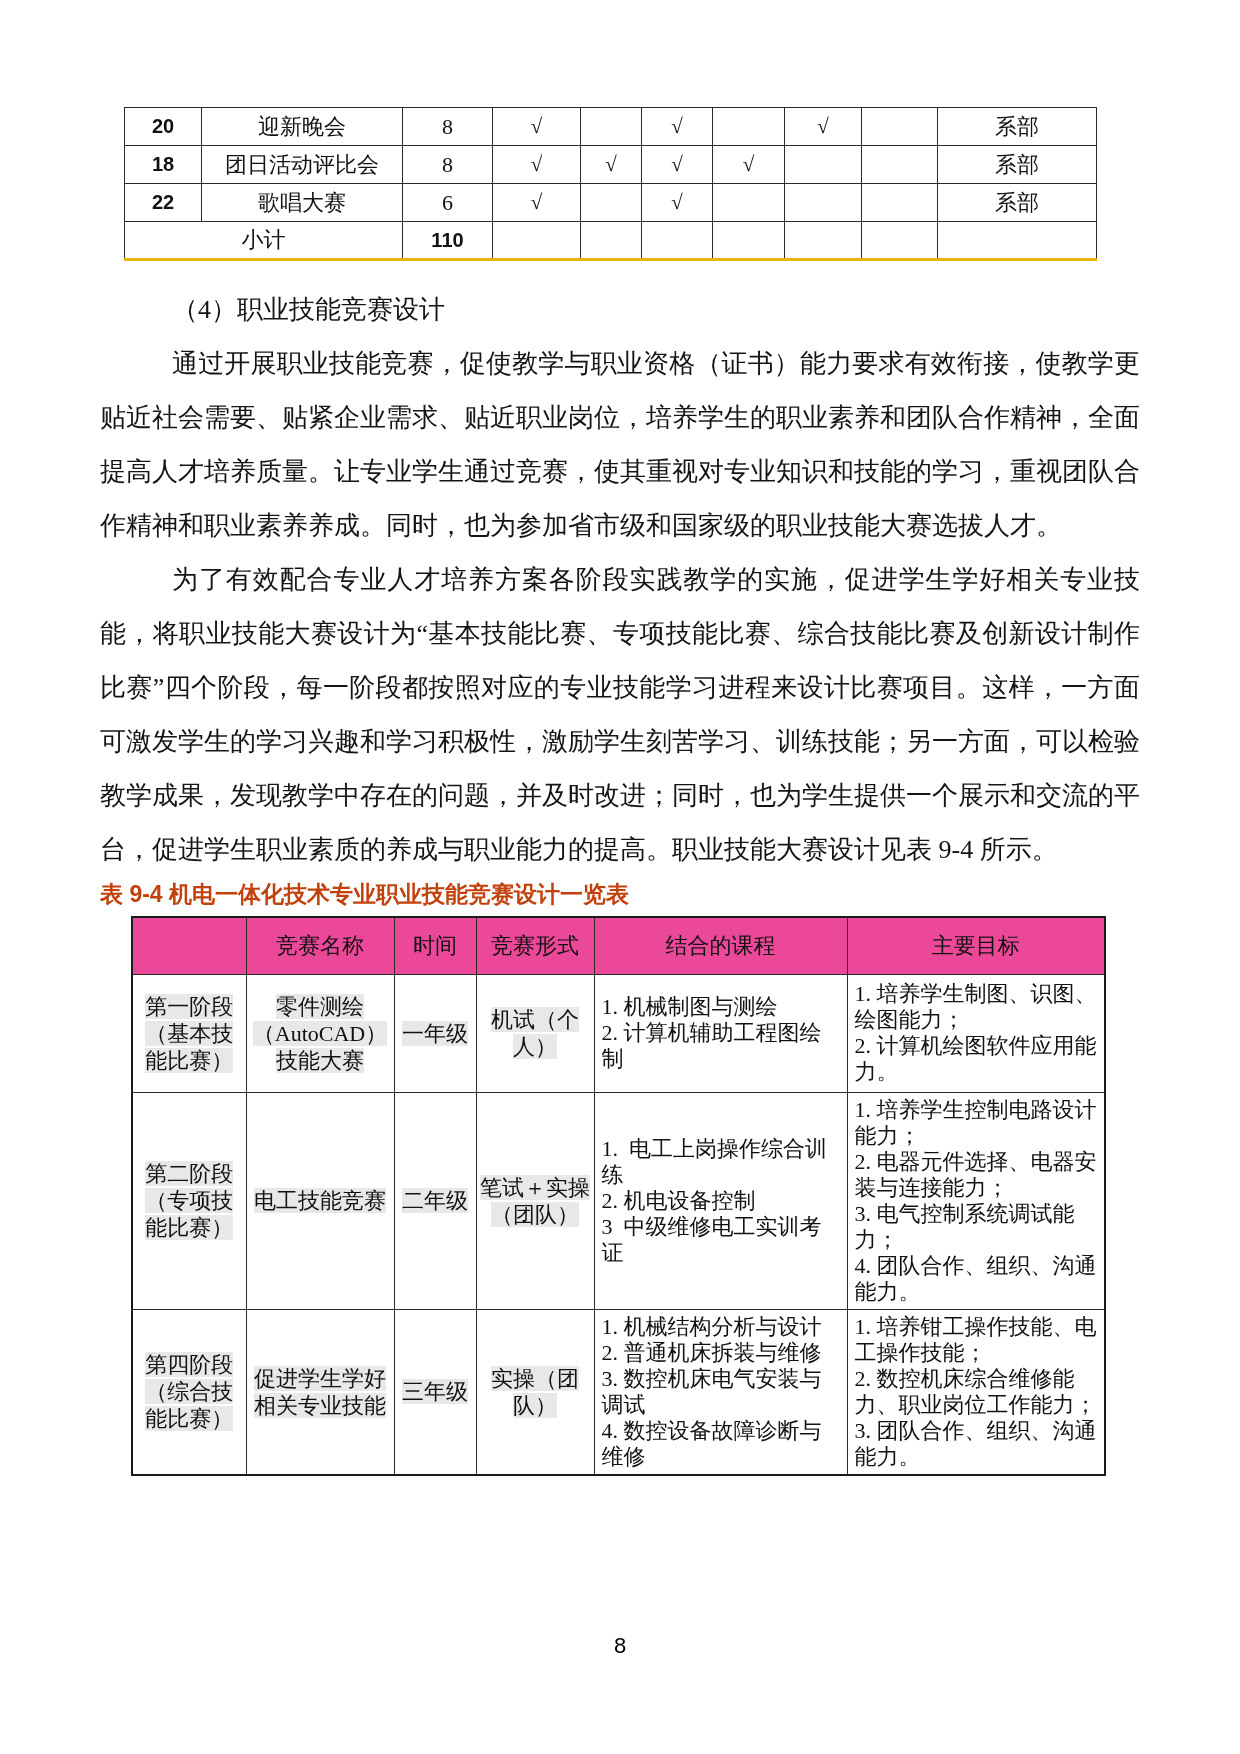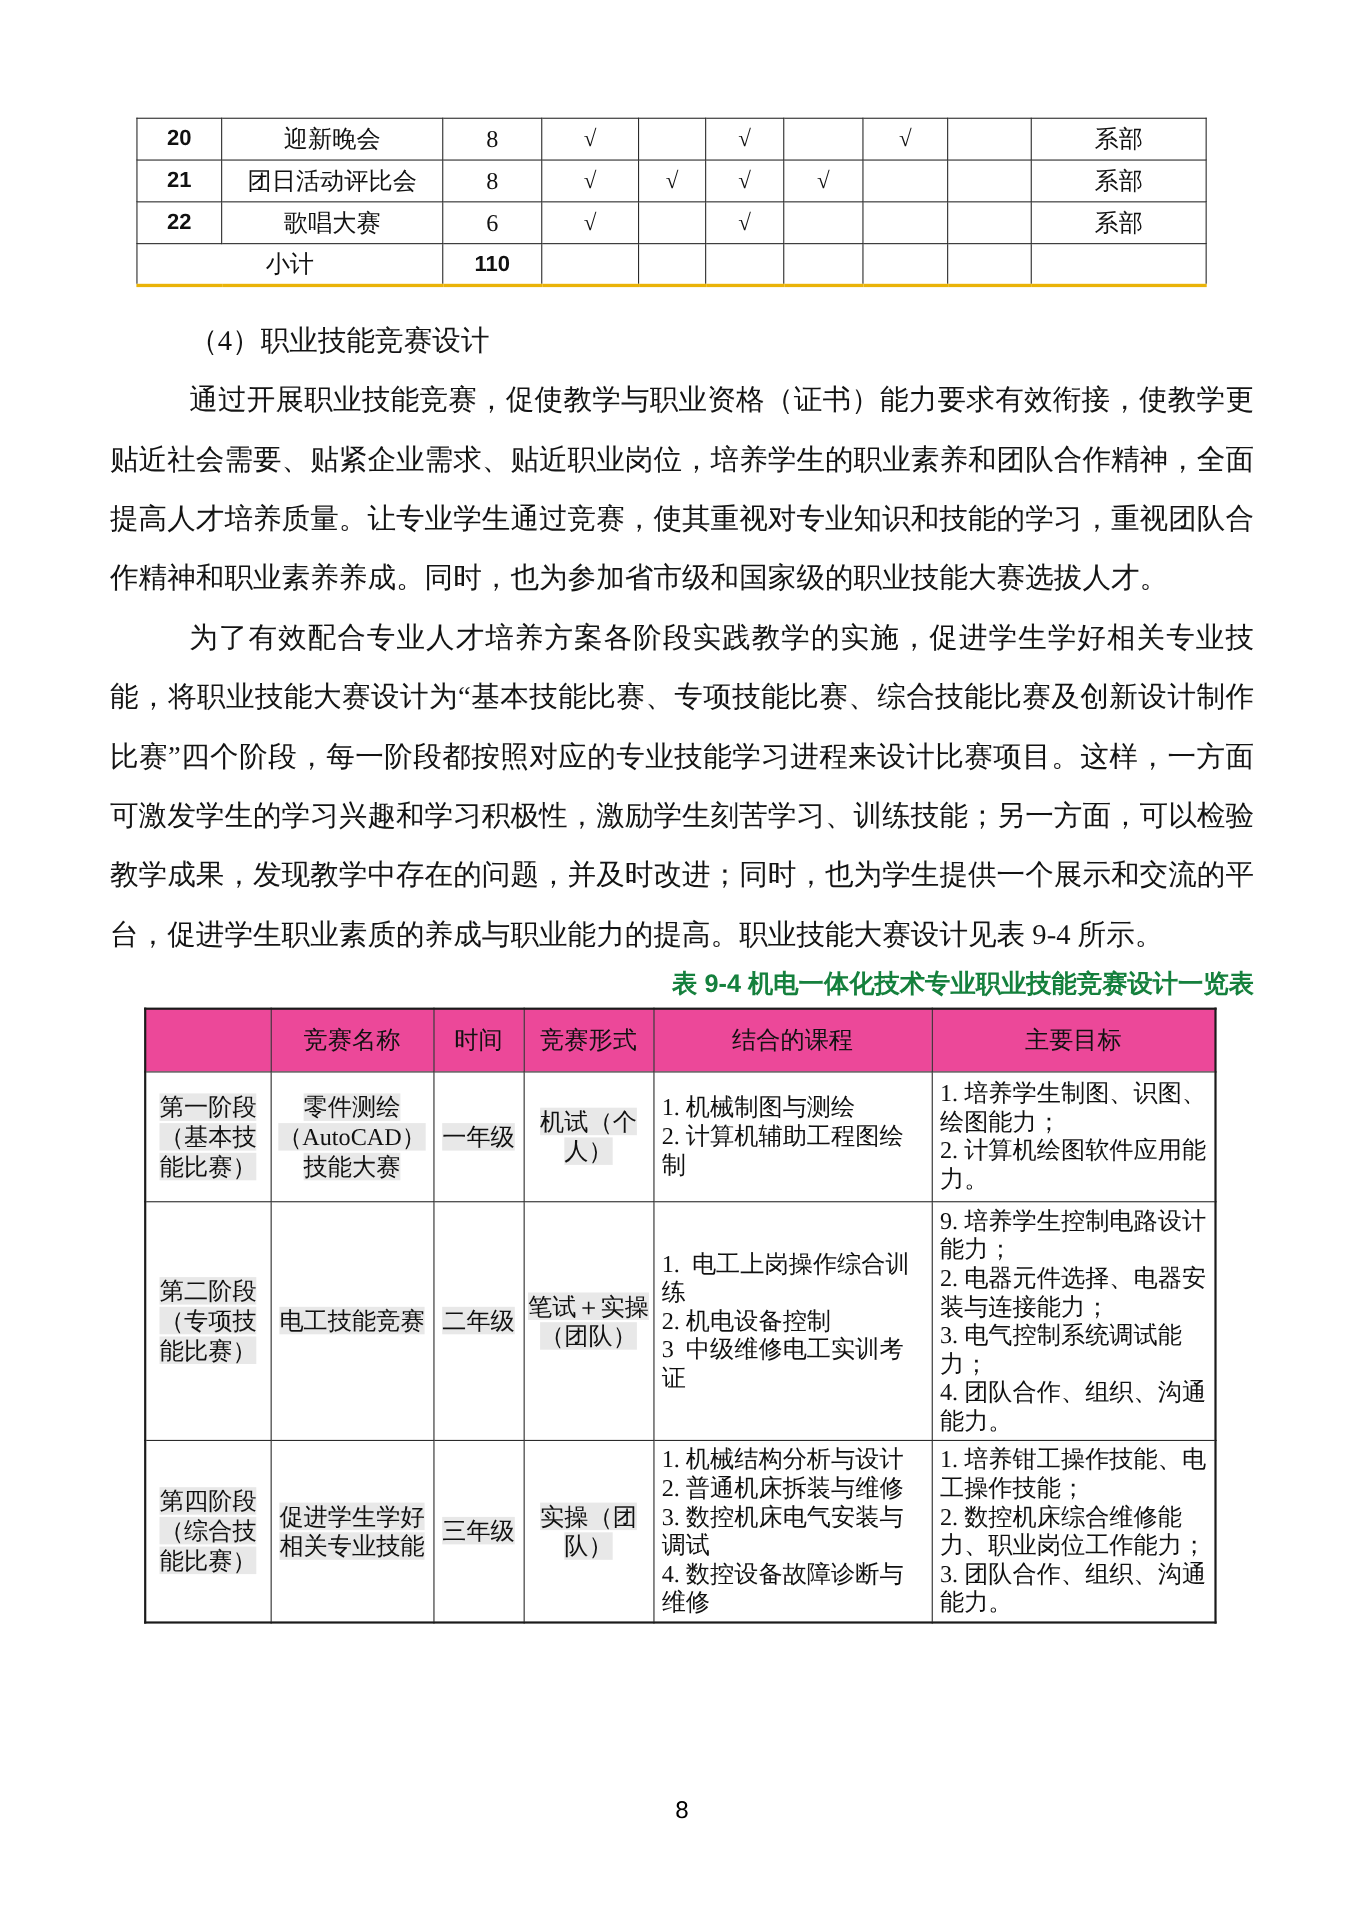--- a/index.html
+++ b/index.html
@@ -38,25 +38,25 @@
     text-align:justify;
     text-indent:72px;
     color:#141414;
   }
   .bodytext p.h { text-align:left; }
 
   
   .caption {
     margin-top:2px;
     width:1040px;
-    text-align:right;
+    text-align:left;
     font-family:"Liberation Sans","DejaVu Sans",sans-serif;
     font-weight:bold;
     font-size:23px;
-    color:#15803d;
+    color:#c2410c;
   }
   .t-skill { margin-left:31px; margin-top:6px; table-layout:fixed; width:973px; border:2px solid #1b1b1b; }
   .t-skill th, .t-skill td {
     border:1px solid #2b2b2b;
     vertical-align:middle;
     font-size:22px;
     font-weight:normal;
   }
   .t-skill th { height:57px; background:#ec4899; text-align:center; }
   .t-skill td { text-align:center; padding:4px 2px; line-height:27px; }
@@ -104,21 +104,21 @@
           <td>8</td>
           <td class="chk">√</td>
           <td class="chk"></td>
           <td class="chk">√</td>
           <td class="chk"></td>
           <td class="chk">√</td>
           <td class="chk"></td>
           <td>系部</td>
         </tr>
         <tr>
-          <td class="num">21</td>
+          <td class="num">18</td>
           <td>团日活动评比会</td>
           <td>8</td>
           <td class="chk">√</td>
           <td class="chk">√</td>
           <td class="chk">√</td>
           <td class="chk">√</td>
           <td class="chk"></td>
           <td class="chk"></td>
           <td>系部</td>
         </tr>
@@ -191,21 +191,21 @@
           <td><span class="sh">第二阶段（专项技能比赛）</span></td>
           <td><span class="sh">电工技能竞赛</span></td>
           <td><span class="sh">二年级</span></td>
           <td><span class="sh">笔试＋实操（团队）</span></td>
           <td class="c-list">
             <div>1.  电工上岗操作综合训练</div>
             <div>2. 机电设备控制</div>
             <div>3  中级维修电工实训考证</div>
           </td>
           <td class="c-list">
-            <div>9. 培养学生控制电路设计能力；</div>
+            <div>1. 培养学生控制电路设计能力；</div>
             <div>2. 电器元件选择、电器安装与连接能力；</div>
             <div>3. 电气控制系统调试能力；</div>
             <div>4. 团队合作、组织、沟通能力。</div>
           </td>
         </tr>
         <tr class="r4">
           <td><span class="sh">第四阶段（综合技能比赛）</span></td>
           <td><span class="sh">促进学生学好相关专业技能</span></td>
           <td><span class="sh">三年级</span></td>
           <td><span class="sh">实操（团队）</span></td>

